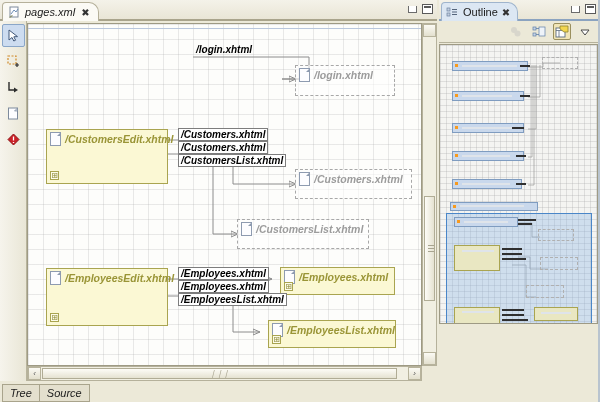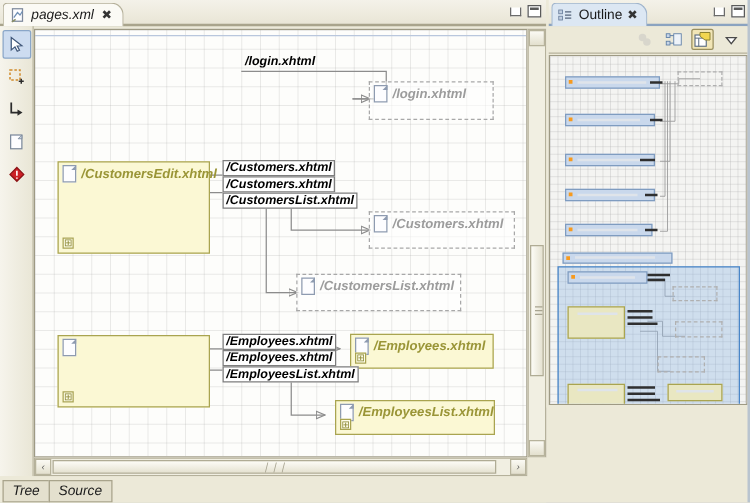--- a/index.html
+++ b/index.html
@@ -233,21 +233,21 @@
         </svg>
 
 
         <div class="node n-ghost" style="left:267px; top:41px; width:100px; height:31px;">
           <div class="nrow">
             <span class="pgicon"></span>
             <span class="nlabel">/login.xhtml</span>
           </div>
         </div>
 
-        <div class="node n-yellow" style="left:18px; top:105px; width:122px; height:74px;">
+        <div class="node n-yellow" style="left:18px; top:105px; width:122px; height:55px;">
           <div class="nrow">
             <span class="pgicon"></span>
             <span class="nlabel">/CustomersEdit.xhtml</span>
           </div>
           <span class="plusbox">⊞</span>
         </div>
 
         <div class="node n-ghost" style="left:267px; top:145px; width:117px; height:30px;">
           <div class="nrow">
             <span class="pgicon"></span>
@@ -258,20 +258,21 @@
         <div class="node n-ghost" style="left:209px; top:195px; width:132px; height:30px;">
           <div class="nrow">
             <span class="pgicon"></span>
             <span class="nlabel">/CustomersList.xhtml</span>
           </div>
         </div>
 
         <div class="node n-yellow" style="left:18px; top:244px; width:122px; height:58px;">
           <div class="nrow">
             <span class="pgicon"></span>
+            <span class="nlabel">/EmployeesEdit.xhtml</span>
           </div>
           <span class="plusbox">⊞</span>
         </div>
 
         <div class="node n-yellow" style="left:252px; top:243px; width:115px; height:28px;">
           <div class="nrow">
             <span class="pgicon"></span>
             <span class="nlabel">/Employees.xhtml</span>
           </div>
           <span class="plusbox">⊞</span>

